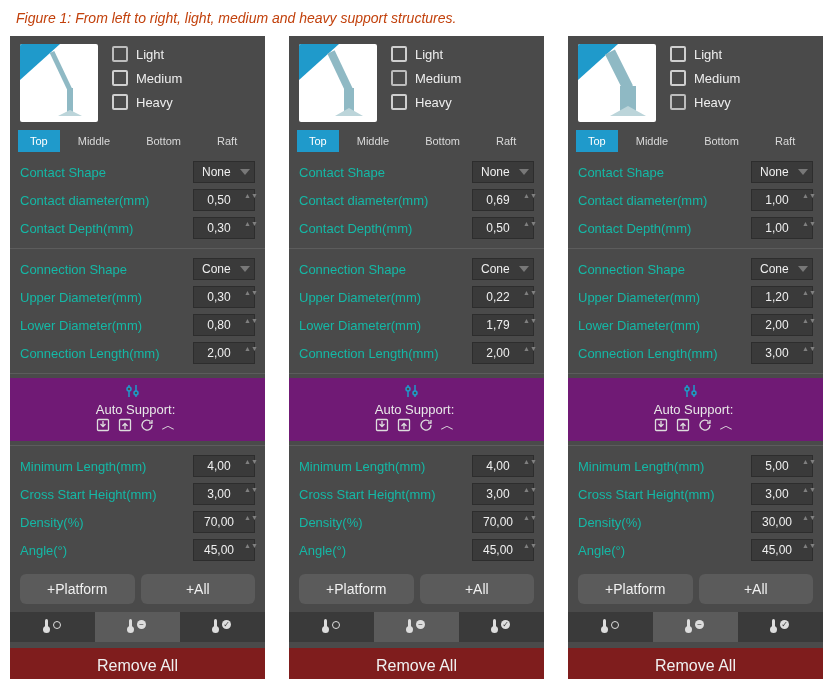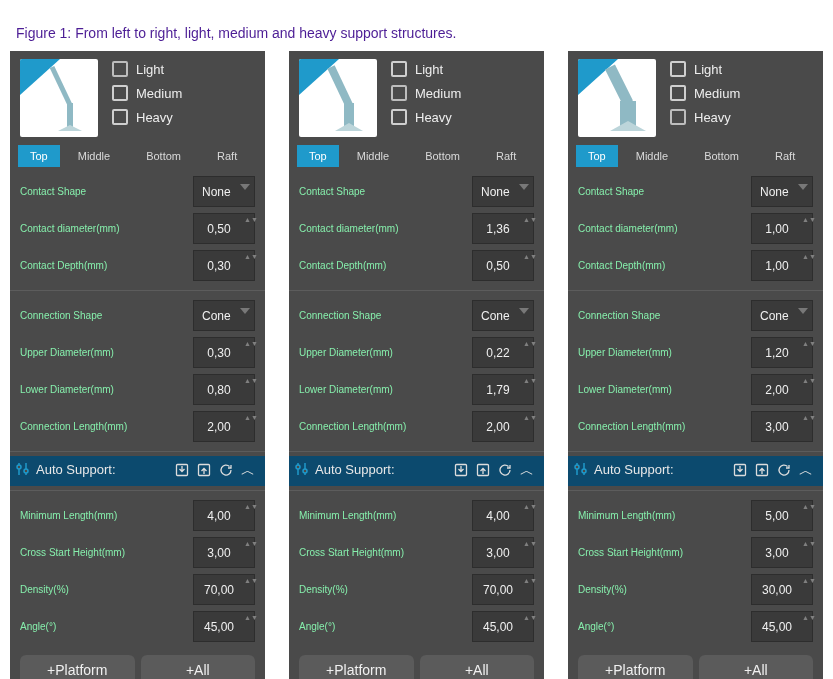--- a/index.html
+++ b/index.html
@@ -3,25 +3,25 @@
 <meta charset="utf-8">
 <style>
   * { box-sizing: border-box; margin: 0; padding: 0; }
   body {
     font-family: "Segoe UI", Arial, sans-serif;
     background: #fff;
     padding: 10px;
     width: 833px;
   }
   .caption {
-    color: #4c1d95;
+    font-style: italic;
+    color: #c2410c;
     font-size: 14px;
     margin-bottom: 10px;
     padding-left: 6px;
-    margin-top: 15px;
   }
   .row { display: flex; gap: 24px; }
   .panel {
     background: #4a4a4a;
     width: 271px;
     color: #e8e8e8;
     font-size: 12.5px;
     display: flex;
     flex-direction: column;
   }
@@ -69,23 +69,23 @@
     color: #fff;
   }
   .tab.wide { padding: 5px 18px; }
   
   .sect { padding: 2px 0; }
   .propRow {
     display: flex; align-items: center;
     padding: 3px 10px;
     gap: 4px;
   }
-  .propRow .lbl { flex: 1 1 auto; color: #86efac; font-size: 10px; }
+  .propRow .lbl { flex: 1 1 auto; color: #14b8a6; font-size: 13px; }
   .valBox {
-    width: 62px; height: 31px;
+    width: 62px; height: 22px;
     background: #3a3a3a;
     border: 1px solid #2d2d2d;
     display: flex; align-items: center; justify-content: center;
     position: relative;
     color: #f0f0f0;
     font-size: 12px;
     padding-right: 10px;
   }
   .valBox.dd { justify-content: flex-start; padding-left: 8px; width: 62px; }
   .valBox .spin {
@@ -98,23 +98,24 @@
   .valBox .car {
     position: absolute; right: 4px; top: 7px;
     width: 0;height:0;
     border-left: 5px solid transparent;
     border-right: 5px solid transparent;
     border-top: 6px solid #787878;
   }
   .div { height: 1px; background: #5c5c5c; margin: 4px 0; }
   
   .autoBar {
-    display: flex; align-items: flex-start;
+    display: flex; align-items: center;
     padding: 6px 10px 6px 6px;
-    background: #0c4a6e;
+    background: #701a75;
+    flex-direction: column;
   }
   .autoBar .slider {
     color: #1f9acb; font-size: 16px; margin-right: 6px;
   }
   .autoBar .albl { flex: 1; font-size: 13px; }
   .autoBar .icons { display: flex; gap: 8px; align-items: center; }
   .autoBar .icons span {
     color: #e0e0e0; font-size: 14px;
   }
   .autoBar .chev { font-size: 13px; }
@@ -416,21 +417,21 @@
       <div class="propRow">
           <span class="lbl">Contact Shape</span>
           <div class="valBox dd">
             <span>None</span>
             <span class="car"></span>
           </div>
         </div>
       <div class="propRow">
           <span class="lbl">Contact diameter(mm)</span>
           <div class="valBox">
-            <span>1,36</span>
+            <span>0,69</span>
             <span class="spin">▲▼</span>
           </div>
         </div>
       <div class="propRow">
           <span class="lbl">Contact Depth(mm)</span>
           <div class="valBox">
             <span>0,50</span>
             <span class="spin">▲▼</span>
           </div>
         </div>

